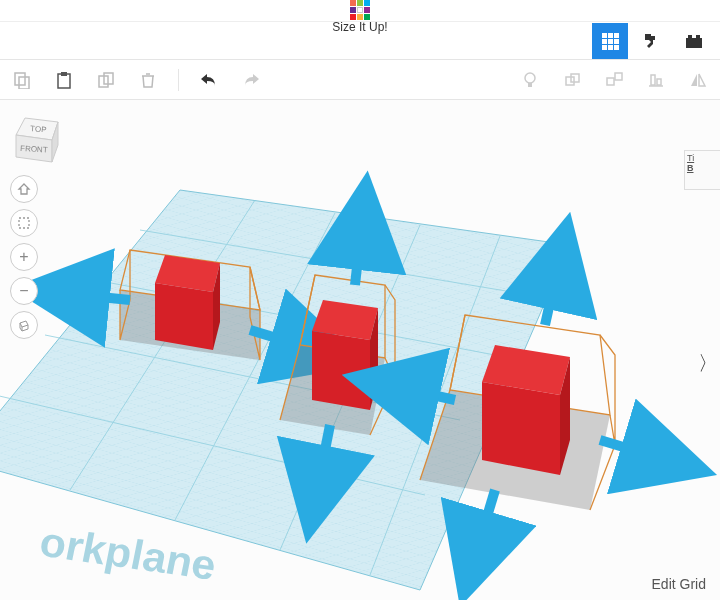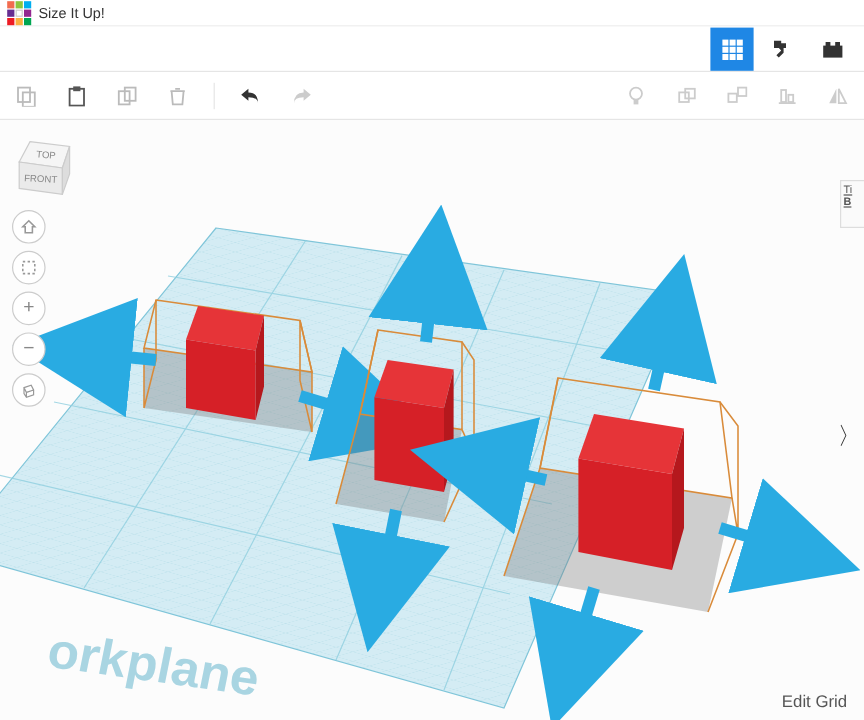--- a/index.html
+++ b/index.html
@@ -1,32 +1,32 @@
 <!DOCTYPE html>
 <html><head>
 <meta charset="utf-8">
 <style>
 * { margin: 0; padding: 0; box-sizing: border-box; }
 body { font-family: -apple-system, Helvetica, Arial, sans-serif; background: #fff; width: 720px; height: 600px; overflow: hidden; position: relative; }
-.header { height: 22px; display: flex; align-items: center; background: #fff; border-bottom: 1px solid #eee; }
+.header { height: 22px; display: flex; align-items: center; background: #fff; border-bottom: 1px solid #eee; flex-direction: column; }
 .logo { display: grid; grid-template: repeat(3, 6px) / repeat(3, 6px); gap: 1px; margin: 0 6px; }
 .logo span { display: block; }
 .title { font-size: 12px; color: #333; }
 .modebar { height: 38px; display: flex; justify-content: flex-end; align-items: center; padding-right: 8px; border-bottom: 1px solid #e5e5e5; gap: 6px; }
 .modebtn { width: 36px; height: 36px; display: flex; align-items: center; justify-content: center; cursor: pointer; }
 .modebtn.active { background: #1f87e5; color: #fff; }
 .toolbar { height: 40px; display: flex; align-items: center; padding: 0 10px; border-bottom: 1px solid #e5e5e5; gap: 18px; }
 .tbtn { width: 24px; height: 24px; display: flex; align-items: center; justify-content: center; cursor: pointer; color: #999; }
 .tbtn.dk { color: #444; }
 .spacer { flex: 1; }
 .canvas { position: absolute; top: 100px; left: 0; right: 0; bottom: 0; background: #fcfcfc; overflow: hidden; }
 .viewcube { position: absolute; top: 10px; left: 10px; width: 60px; height: 60px; }
 .navbtns { position: absolute; top: 75px; left: 10px; display: flex; flex-direction: column; gap: 6px; }
 .navbtn { width: 28px; height: 28px; border: 1px solid #ccc; border-radius: 50%; background: #fff; display: flex; align-items: center; justify-content: center; cursor: pointer; color: #888; font-size: 16px; }
-.sidepanel { position: absolute; right: 0; top: 50px; width: 20px; height: 40px; border: 1px solid #ddd; border-right: none; background: #fafafa; font-size: 9px; padding: 2px; color: #555; text-decoration: underline; }
+.sidepanel { position: absolute; right: 0; top: 50px; width: 36px; height: 40px; border: 1px solid #ddd; border-right: none; background: #fafafa; font-size: 9px; padding: 2px; color: #555; text-decoration: underline; }
 .editgrid { position: absolute; right: 14px; bottom: 8px; font-size: 14px; color: #555; cursor: pointer; }
 .expand { position: absolute; right: 2px; top: 250px; font-size: 20px; color: #333; cursor: pointer; }
 svg.scene { width: 100%; height: 100%; }
 </style>
 </head>
 <body>
 
 <div class="header">
   <div class="logo">
     <span style="background:#f26c4f"></span>

